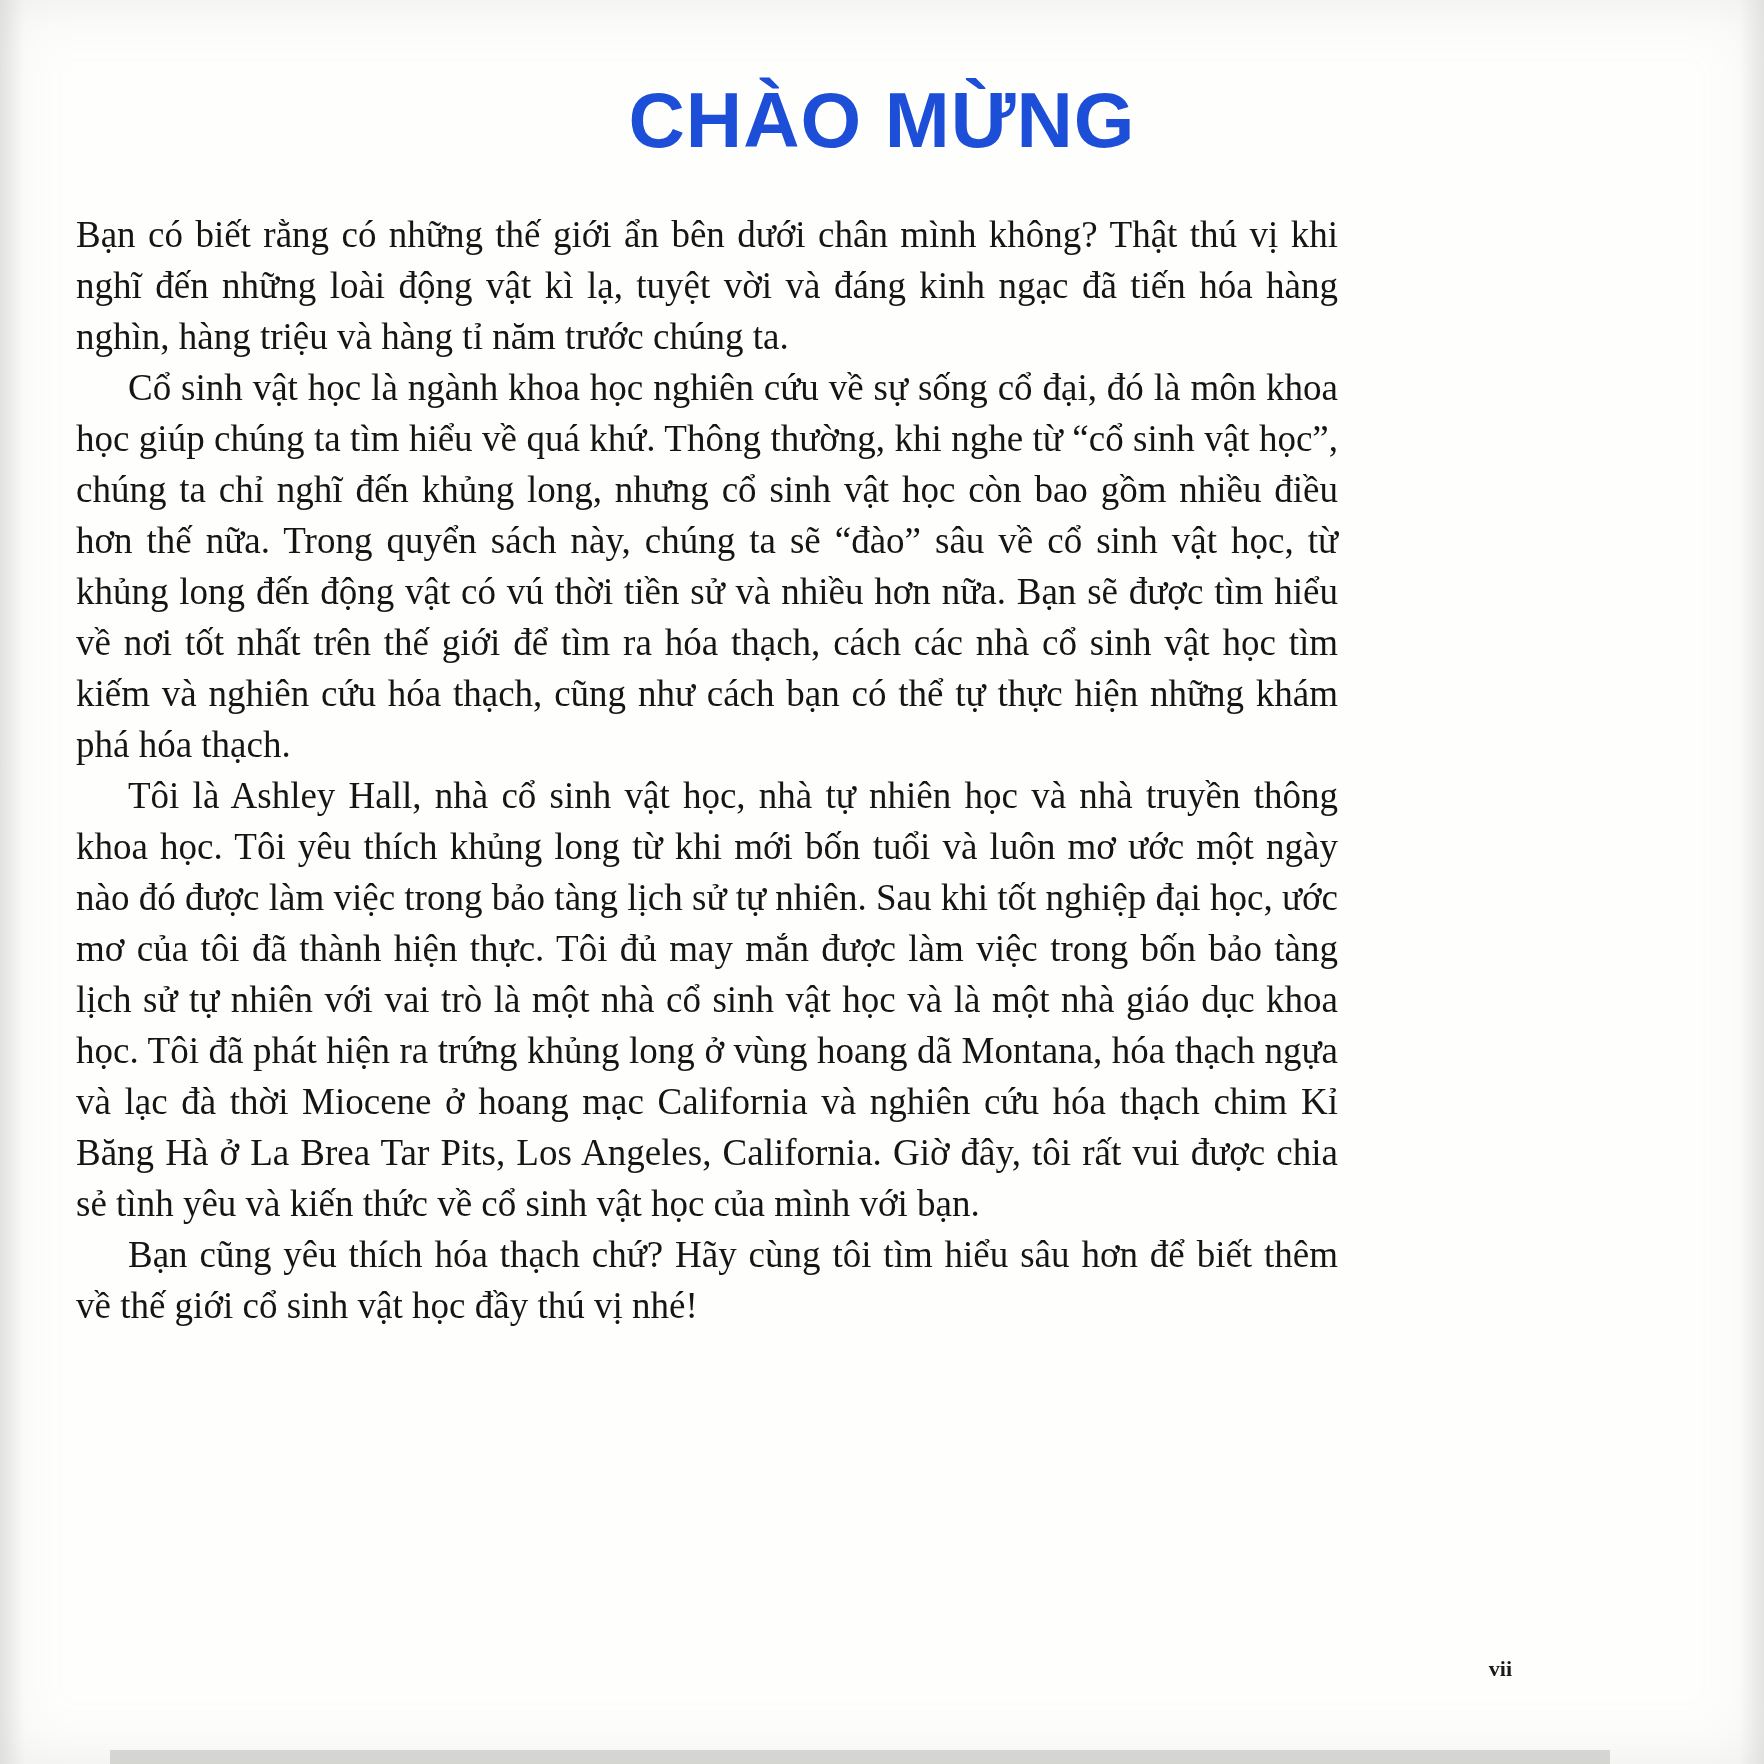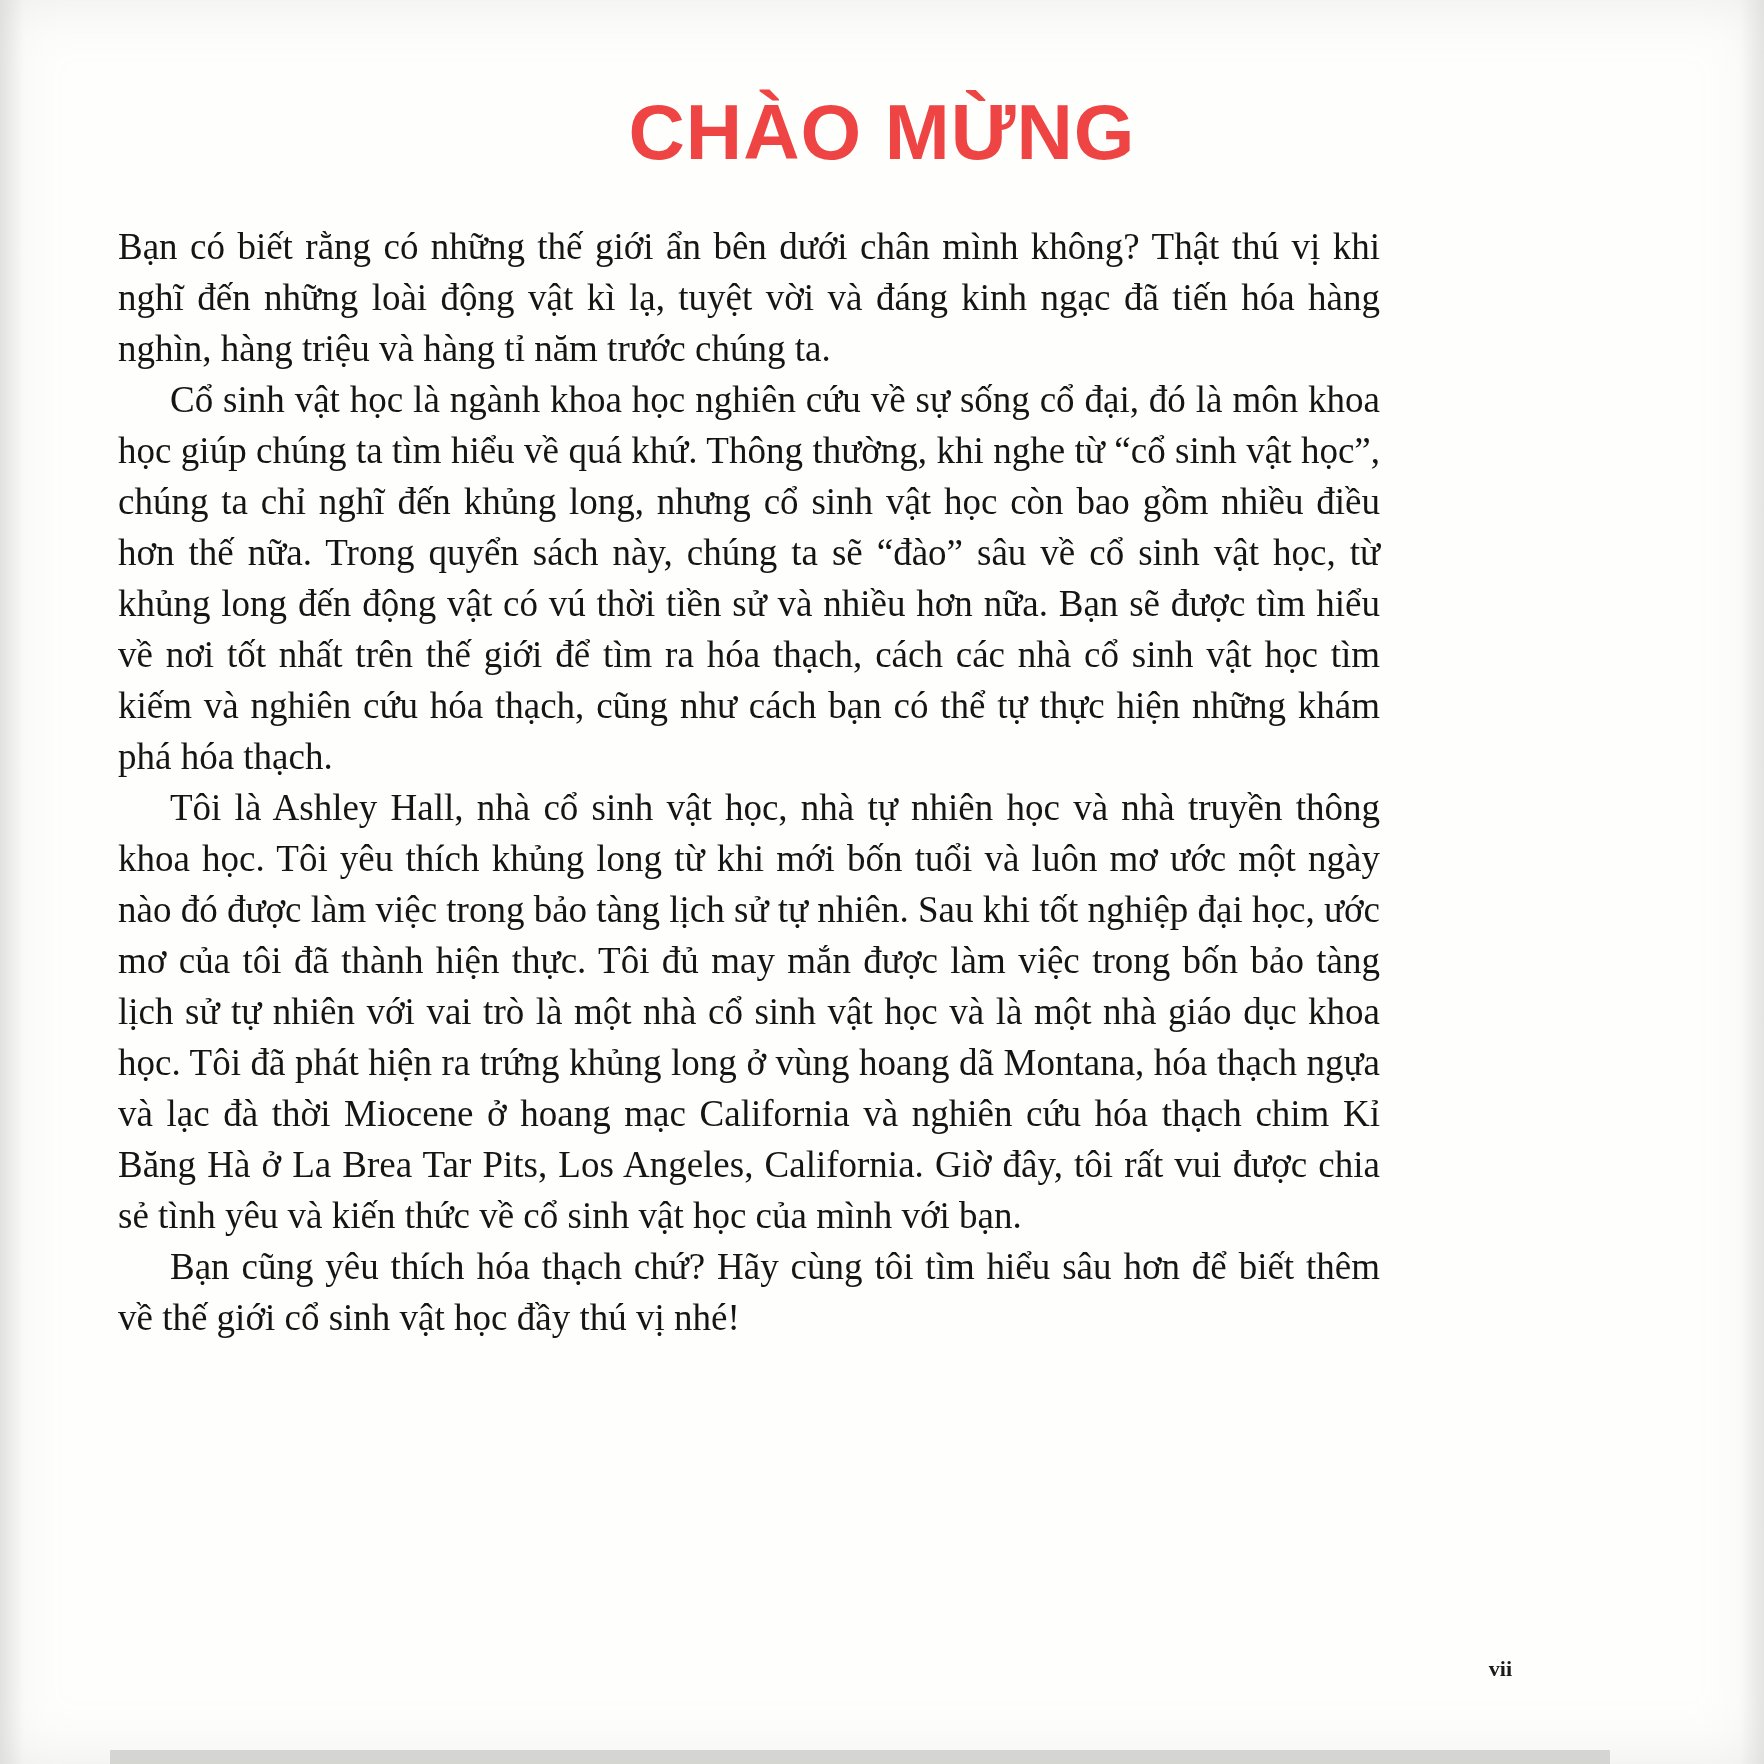--- a/index.html
+++ b/index.html
@@ -11,32 +11,32 @@
     position: relative;
     width: 1764px;
     height: 1764px;
     background: #fefefdff;
     overflow: hidden;
     font-family: "Liberation Serif", serif;
     color: #151515;
     box-shadow: inset 0 0 60px rgba(180,180,175,0.25);
   }
   .title {
-    margin: 16px;
+    margin: 4px;
     padding-top: 72px;
     text-align: center;
     font-family: "Liberation Sans", sans-serif;
     font-weight: bold;
     font-size: 78px;
     line-height: 1.14;
     letter-spacing: 1px;
-    color: #ef4444;
+    color: #1d4ed8;
   }
   .body-text {
-    margin: 44px auto 0 118px;
+    margin: 44px auto 0 76px;
     width: 1262px;
     font-size: 37px;
     line-height: 51px;
     text-align: justify;
     font-weight: 500;
   }
   .body-text p {
     margin: 0;
   }
   .body-text p.indent {

